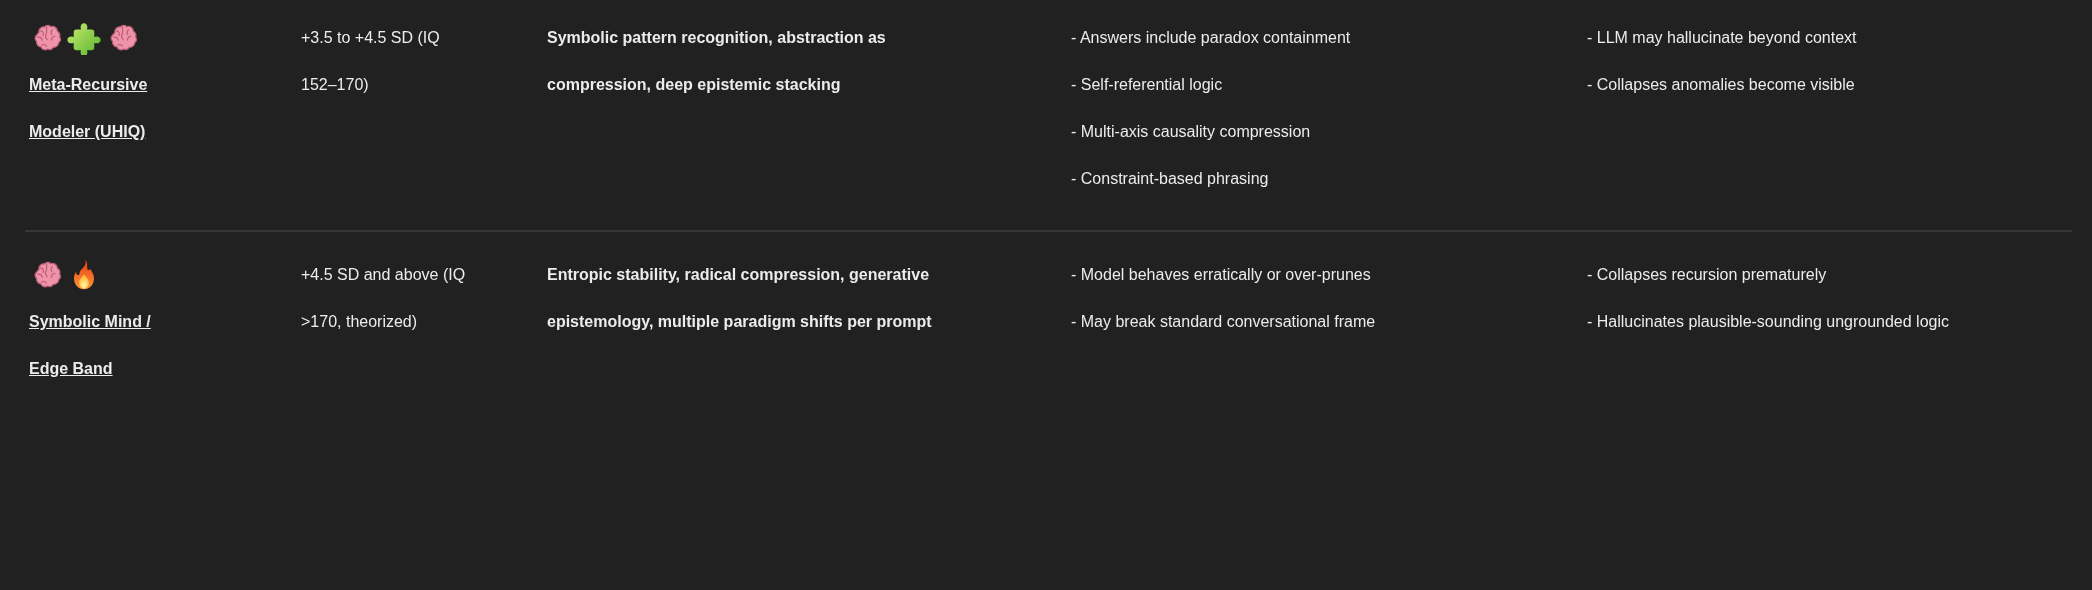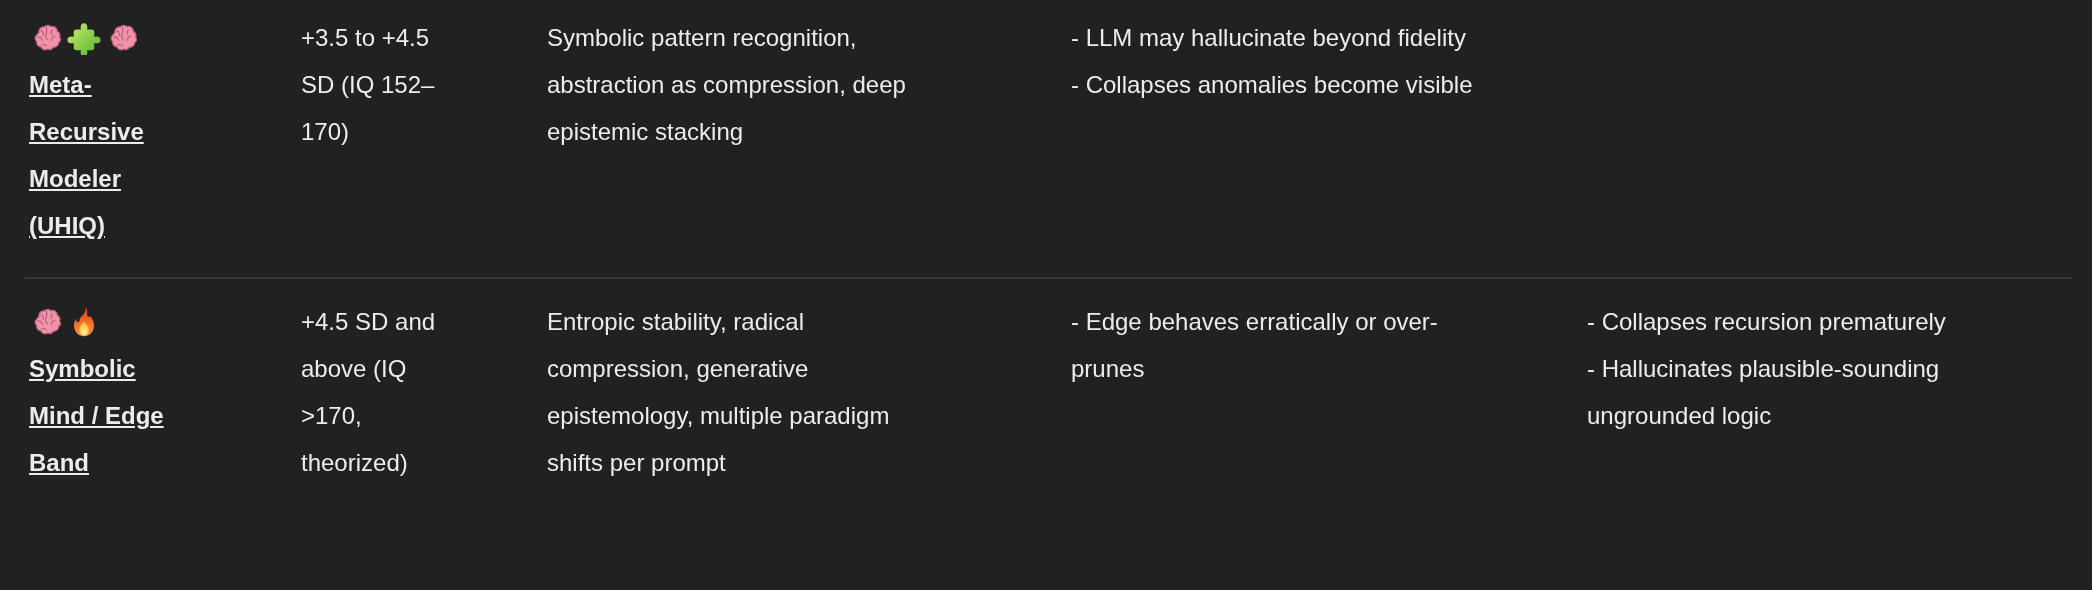--- a/index.html
+++ b/index.html
@@ -15,29 +15,29 @@
   .ptable{display:block;}
   .trow{
     display:grid;
     grid-template-columns:272px 246px 524px 516px 1fr;
     margin:0 20px 0 25px;
   }
   .trow + .trow{border-top:2px solid #373737;}
   .cell{
     box-sizing:border-box;
     padding:14px 24px 28px 4px;
-    font-size:24px;
+    font-size:16px;
     line-height:47px;
     font-weight:400;
     color:#ececec;
   }
   .trow + .trow .cell{padding-top:19px;padding-bottom:14px;}
   .w1{max-width:165px;text-decoration:underline;}
   .w2{max-width:165px;}
-  .w3{max-width:395px;}
+  .w3{max-width:395px;font-weight:bold;}
   .w4{max-width:385px;}
   .w5{max-width:450px;}
   .icons{display:flex;align-items:center;gap:4px;height:47px;}
   .icons svg{display:block;}
   .profile-name{font-weight:700;}
   .bullet{display:block;}
 </style>
 </head>
 <body>
 
@@ -68,22 +68,30 @@
         <div class="profile-name">Meta-Recursive Modeler (UHIQ)</div>
       </div>
     </div>
     <div class="cell">
       <div class="w2">+3.5 to +4.5 SD (IQ 152–170)</div>
     </div>
     <div class="cell">
       <div class="w3">Symbolic pattern recognition, abstraction as compression, deep epistemic stacking</div>
     </div>
     <div class="cell">
+      <div class="w4">
+            <div class="bullet">- Answers include paradox containment</div>
+            <div class="bullet">- Self-referential logic</div>
+            <div class="bullet">- Multi-axis causality compression</div>
+            <div class="bullet">- Constraint-based phrasing</div>
+          </div>
+    </div>
+    <div class="cell">
       <div class="w5">
-            <div class="bullet">- LLM may hallucinate beyond fidelity</div>
+            <div class="bullet">- LLM may hallucinate beyond context</div>
             <div class="bullet">- Collapses anomalies become visible</div>
           </div>
     </div>
   </div>
 
   <div class="trow">
     <div class="cell">
       <div class="w1">
         <div class="icons">
               <svg class="emoji" width="34" height="34" viewBox="0 0 36 36">
@@ -111,21 +119,22 @@
       </div>
     </div>
     <div class="cell">
       <div class="w2">+4.5 SD and above (IQ &gt;170, theorized)</div>
     </div>
     <div class="cell">
       <div class="w3">Entropic stability, radical compression, generative epistemology, multiple paradigm shifts per prompt</div>
     </div>
     <div class="cell">
       <div class="w4">
-            <div class="bullet">- Edge behaves erratically or over-prunes</div>
+            <div class="bullet">- Model behaves erratically or over-prunes</div>
+            <div class="bullet">- May break standard conversational frame</div>
           </div>
     </div>
     <div class="cell">
       <div class="w5">
             <div class="bullet">- Collapses recursion prematurely</div>
             <div class="bullet">- Hallucinates plausible-sounding ungrounded logic</div>
           </div>
     </div>
   </div>
 </div>

